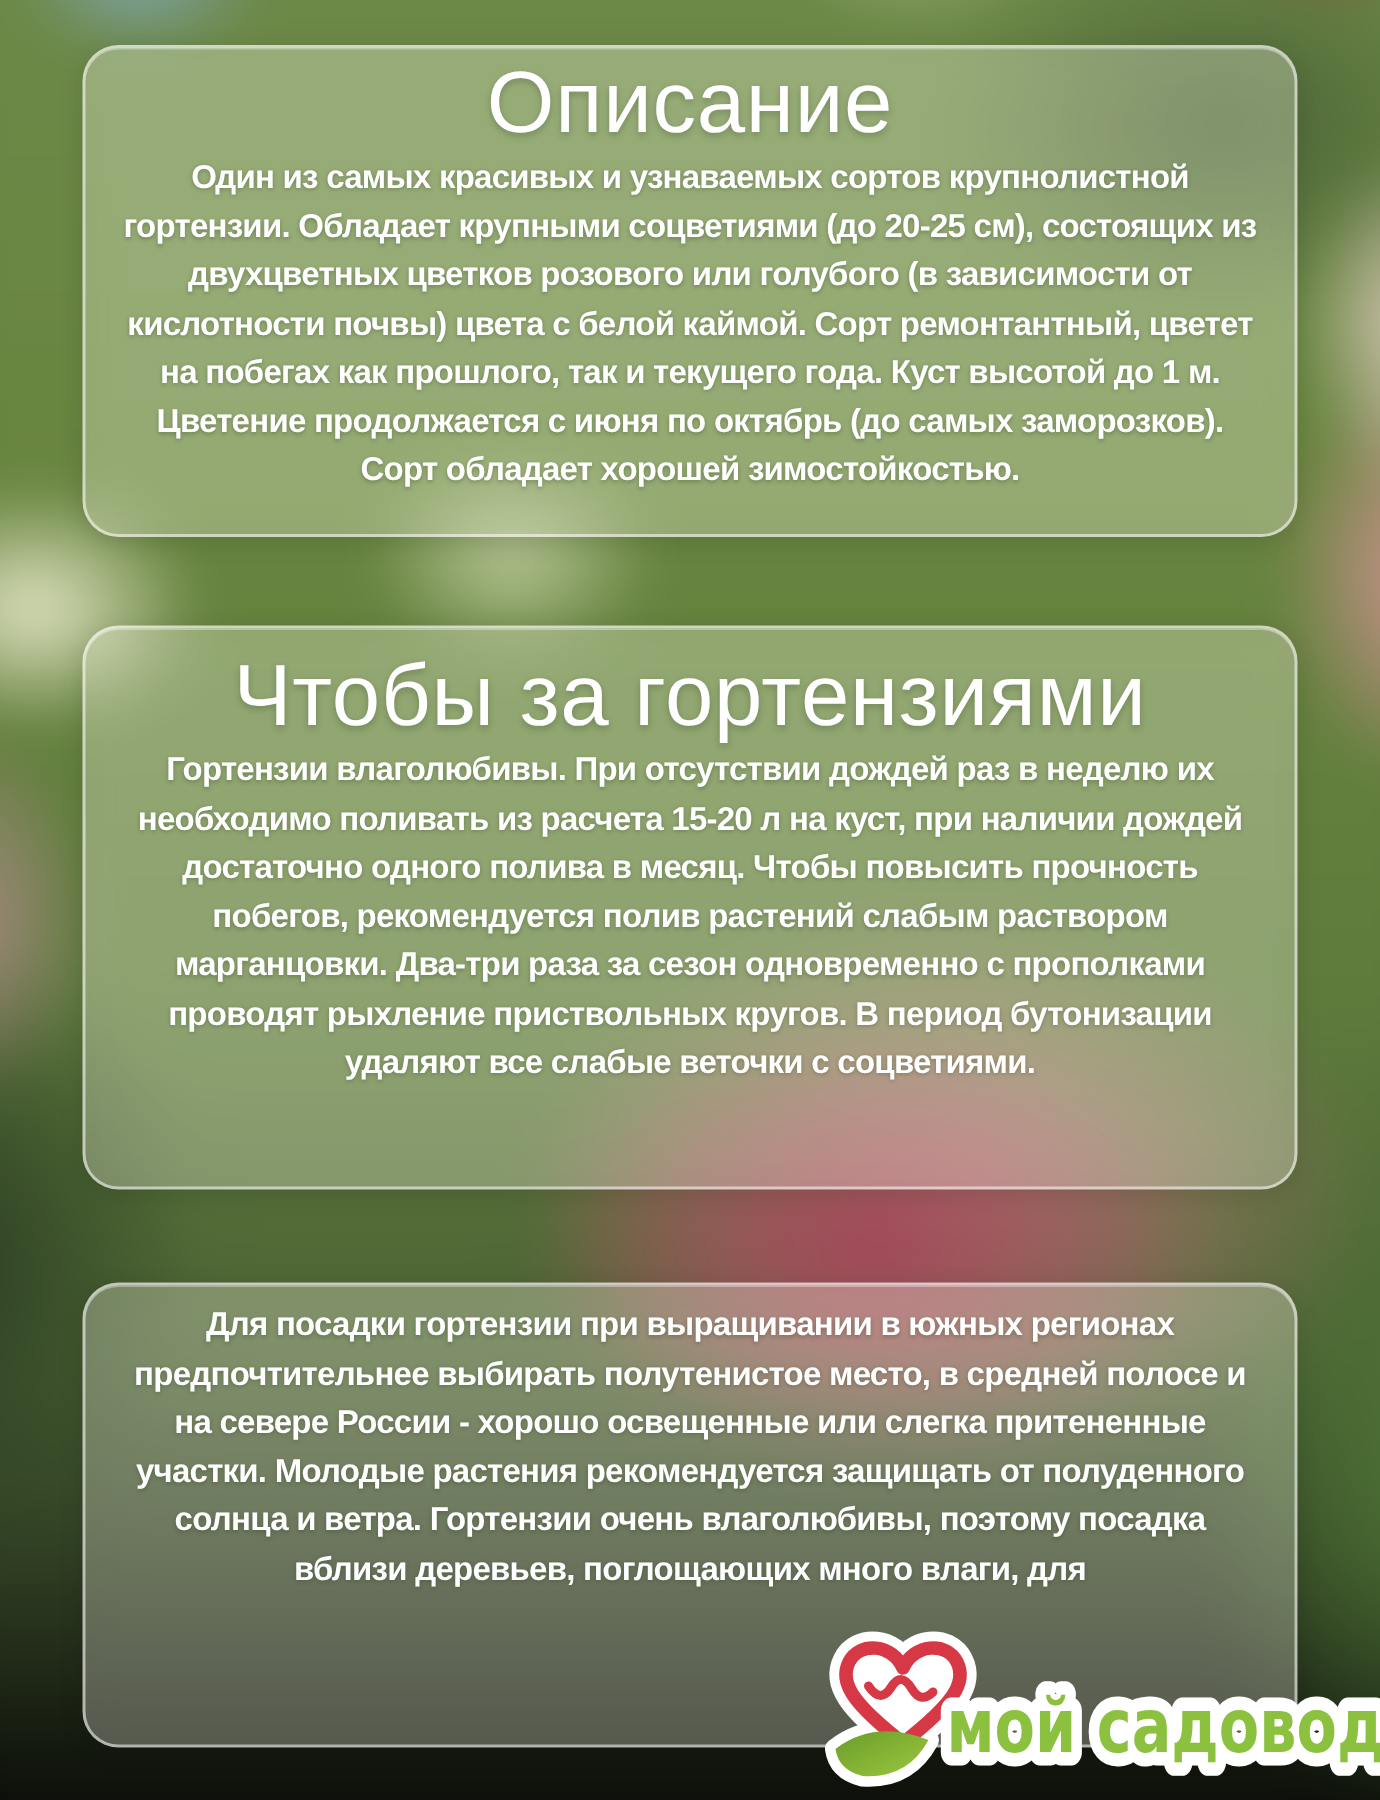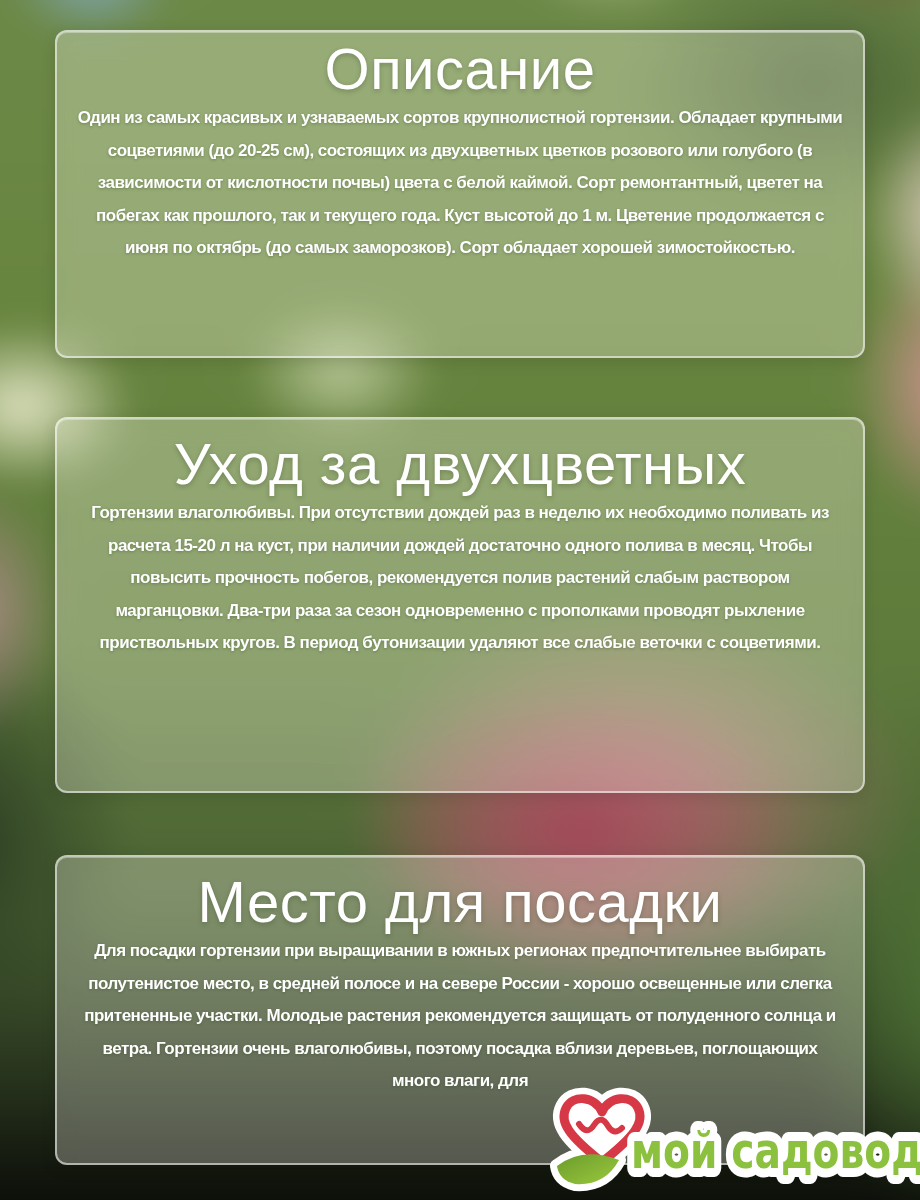--- a/index.html
+++ b/index.html
@@ -27,34 +27,34 @@
       radial-gradient(190px 280px at 918px 960px, rgba(80,120,54,.9), rgba(80,120,54,0) 75%),
       radial-gradient(240px 160px at 790px 120px, rgba(62,84,48,.7), rgba(62,84,48,0) 75%),
       linear-gradient(180deg,#6d8949 0%,#68853f 28%,#5e7b3c 55%,#4a6133 74%,#27331d 87%,#0d100a 96%,#090b07 100%);
   }
   .card{
     position:absolute;left:55px;width:810px;box-sizing:border-box;
     background:rgba(255,252,240,.28);
     -webkit-backdrop-filter:blur(12px) brightness(1.04);
     backdrop-filter:blur(12px) brightness(1.04);
     border:2px solid rgba(255,255,255,.55);
-    border-radius:12px;
+    border-radius:24px;
     box-shadow:inset 0 1px 0 rgba(255,255,255,.35), 0 4px 16px rgba(0,0,0,.12);
     color:#fff;text-align:center;
   }
   .card-1{top:30px;height:328px;padding:2px 20px 0 20px;}
   .card-2{top:417px;height:376px;padding:10px 20px 0 20px;}
   .card-3{top:855px;height:310px;padding:10px 20px 0 20px;}
   .card h1{
     margin:6px 0 4px 0;font-size:58px;line-height:58px;font-weight:300;
     letter-spacing:.5px;color:#fff;
     text-shadow:0 2px 5px rgba(40,60,30,.3);
   }
   .card p{
-    margin:0;font-size:17px;line-height:32.5px;font-weight:bold;
+    margin:0;font-size:22px;line-height:32.5px;font-weight:bold;
     letter-spacing:-.5px;color:#fff;
     text-shadow:0 1px 3px rgba(40,60,30,.35);
   }
   .logo{position:absolute;left:539px;top:1082px;width:392px;height:118px;}
   .logo svg{display:block;width:100%;height:100%;}
   .logo-text{
     font-family:"DejaVu Sans","Liberation Sans",sans-serif;font-weight:bold;
   }
 </style>
 </head>
@@ -62,26 +62,25 @@
 
 <div class="stage">
   <div class="bg"></div>
 
   <section class="card card-1">
     <h1>Описание</h1>
     <p>Один из самых красивых и узнаваемых сортов крупнолистной гортензии. Обладает крупными соцветиями (до 20-25 см), состоящих из двухцветных цветков розового или голубого (в зависимости от кислотности почвы) цвета с белой каймой. Сорт ремонтантный, цветет на побегах как прошлого, так и текущего года. Куст высотой до 1 м. Цветение продолжается с июня по октябрь (до самых заморозков). Сорт обладает хорошей зимостойкостью.</p>
   </section>
 
   <section class="card card-2">
-    <h1>Уход за двухцветных</h1>
+    <h1>Чтобы за гортензиями</h1>
     <p>Гортензии влаголюбивы. При отсутствии дождей раз в неделю их необходимо поливать из расчета 15-20 л на куст, при наличии дождей достаточно одного полива в месяц. Чтобы повысить прочность побегов, рекомендуется полив растений слабым раствором марганцовки. Два-три раза за сезон одновременно с прополками проводят рыхление приствольных кругов. В период бутонизации удаляют все слабые веточки с соцветиями.</p>
   </section>
 
   <section class="card card-3">
-    <h1>Место для посадки</h1>
     <p>Для посадки гортензии при выращивании в южных регионах предпочтительнее выбирать полутенистое место, в средней полосе и на севере России - хорошо освещенные или слегка притененные участки. Молодые растения рекомендуется защищать от полуденного солнца и ветра. Гортензии очень влаголюбивы, поэтому посадка вблизи деревьев, поглощающих много влаги, для</p>
   </section>
 
   <div class="logo">
     <svg viewBox="0 0 392 118">
       <defs>
         <linearGradient id="leafGrad" x1="0" y1="0" x2="1" y2="1">
           <stop offset="0" stop-color="#6a9c2a"></stop>
           <stop offset="1" stop-color="#9cc83f"></stop>
         </linearGradient>

